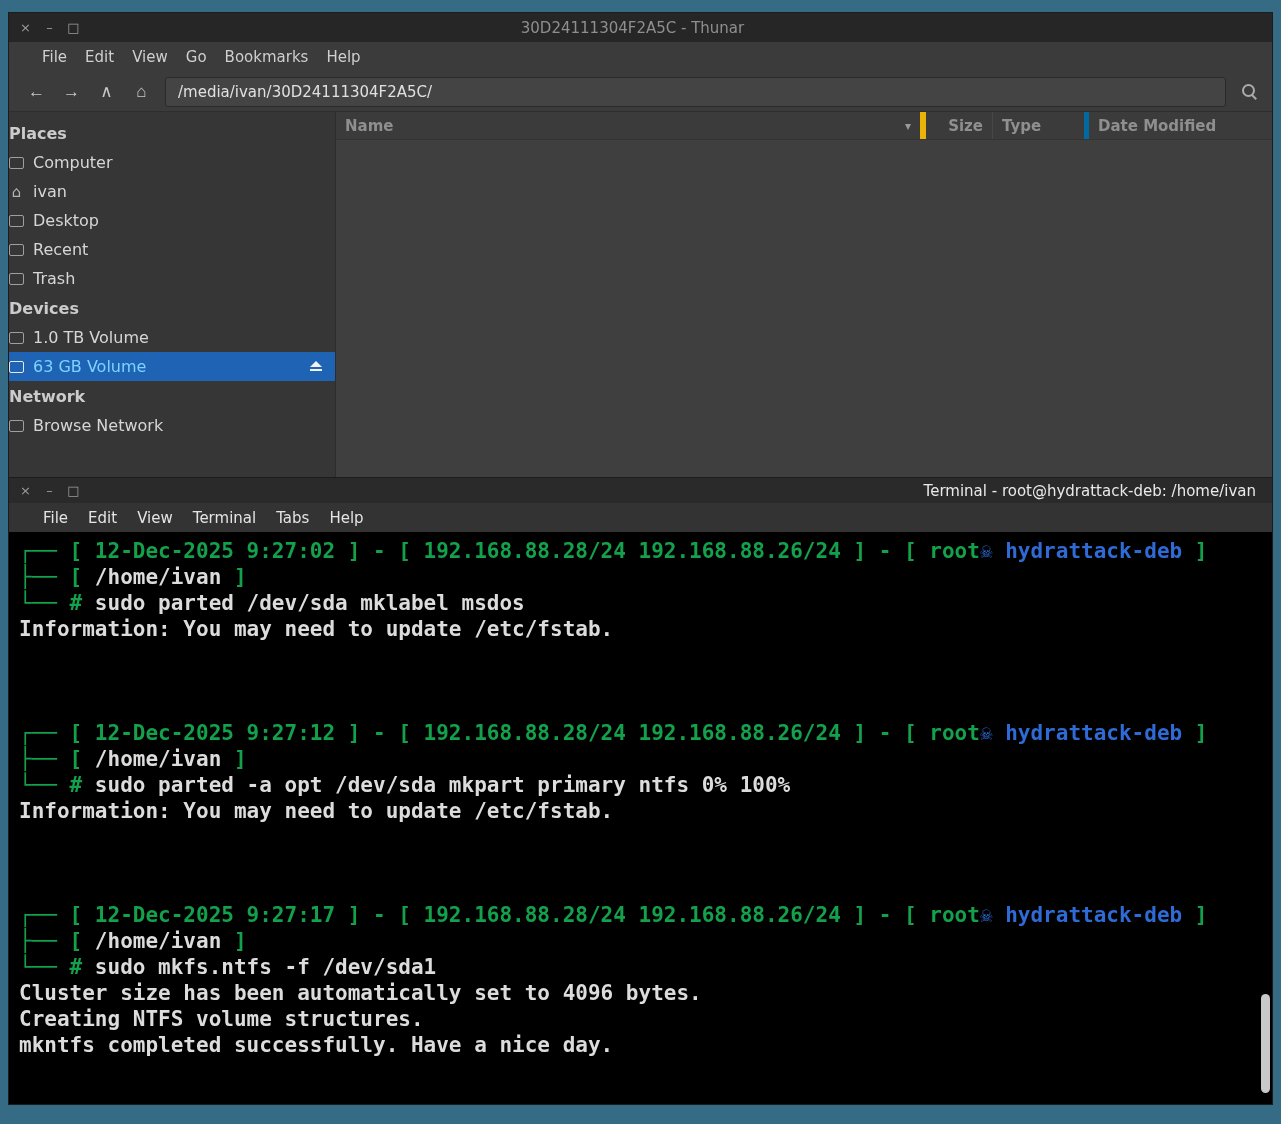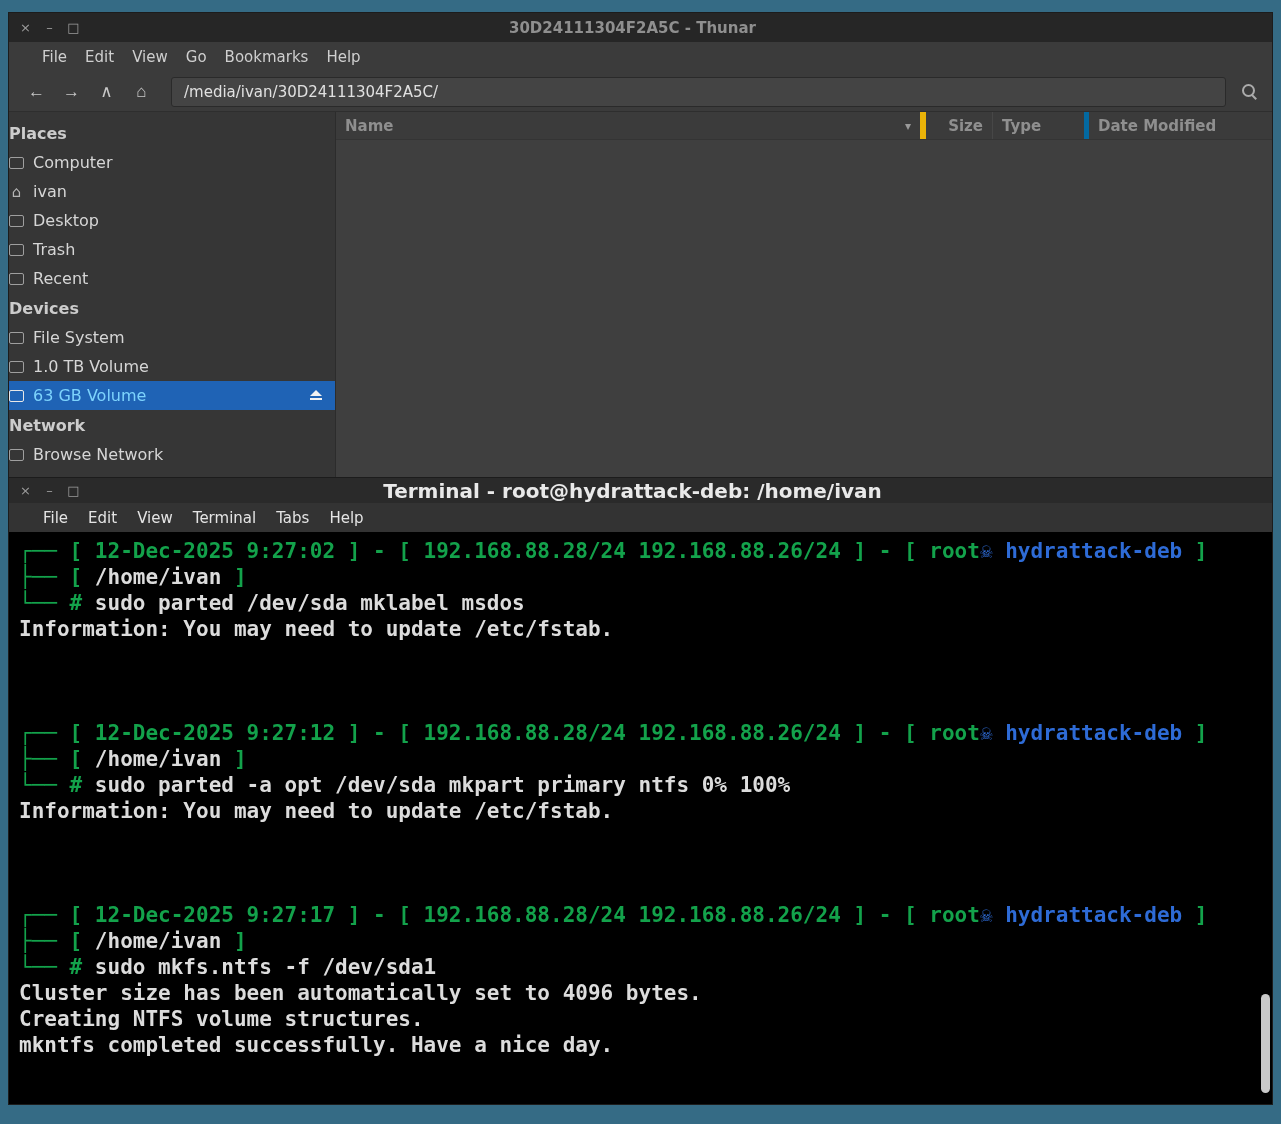--- a/index.html
+++ b/index.html
@@ -11,28 +11,28 @@
     position: relative;
     overflow: hidden;
   }
   .window { position:absolute; border:1px solid #1c1c1c; display:flex; flex-direction:column; }
 
   
   #thunar { left:8px; top:12px; width:1265px; height:466px; background:#3b3b3b; }
   .titlebar { height:29px; background:#262626; display:flex; align-items:center; position:relative; flex:0 0 auto; }
   .winbtns { display:flex; gap:11px; padding-left:10px; z-index:2; }
   .winbtn { color:#9c9c9c; font-size:13px; width:13px; text-align:center; line-height:13px; cursor:default; }
-  .title { position:absolute; left:0; right:16px; text-align:center; font-weight:bold; font-size:15px; color:#8f8f8f; }
+  .title { position:absolute; left:0; right:16px; text-align:center; font-weight:normal; font-size:15px; color:#8f8f8f; }
   .menubar { display:flex; align-items:center; padding-left:24px; flex:0 0 auto; }
   #thunar .menubar { height:30px; background:#3b3b3b; }
   .menu-item { padding:4px 9px; color:#cfcfcf; font-size:15px; cursor:default; }
 
   .toolbar { height:40px; display:flex; align-items:center; padding:0 10px; background:#3b3b3b; border-bottom:1px solid #2e2e2e; flex:0 0 auto; }
   .navbtn { width:35px; height:30px; background:transparent; border:none; color:#c8c8c8; font-size:17px; line-height:28px; cursor:default; }
-  .pathbar { flex:1; height:30px; margin:0 10px 0 12px; background:#444444; border:1px solid #2a2a2a; border-radius:3px; display:flex; align-items:center; padding-left:12px; }
+  .pathbar { flex:1; height:30px; margin:0 10px 0 6px; background:#444444; border:1px solid #2a2a2a; border-radius:3px; display:flex; align-items:center; padding-left:12px; }
   .pathbar span { color:#e0e0e0; font-size:15px; }
   .searchwrap { width:26px; height:26px; display:flex; align-items:center; justify-content:center; }
   .search-icon { position:relative; width:15px; height:15px; display:inline-block; }
   .search-icon::before { content:""; position:absolute; left:0; top:0; width:9px; height:9px; border:2px solid #ababab; border-radius:50%; }
   .search-icon::after { content:""; position:absolute; left:10px; top:10px; width:6px; height:2px; background:#ababab; transform:rotate(45deg); transform-origin:left center; }
 
   .content { flex:1; display:flex; min-height:0; }
   .sidebar { width:327px; background:#363636; border-right:1px solid #2c2c2c; padding-top:6px; overflow:hidden; }
   .sb-header { height:30px; display:flex; align-items:center; font-weight:bold; font-size:16px; color:#cccccc; }
   .sb-item { height:29px; display:flex; align-items:center; padding-right:12px; font-size:16px; color:#d6d6d6; cursor:default; }
@@ -51,21 +51,21 @@
   .col-name { flex:1; justify-content:space-between; }
   .col-size { width:72px; justify-content:flex-end; border-left:6px solid #eab308; }
   .col-type { width:92px; border-left:1px solid #474747; }
   .col-date { width:188px; border-left:5px solid #0369a1; }
   .sort-arrow { font-size:12px; color:#9a9a9a; font-weight:normal; }
   .filelist { flex:1; }
 
   
   #terminal { left:8px; top:477px; width:1265px; height:628px; background:#000; }
   #terminal .titlebar { height:25px; background:#2a2a2a; }
-  #terminal .title { color:#e9e9e9; font-size:20px; }
+  #terminal .title { color:#e9e9e9; font-size:15px;text-align:right; }
   #terminal .menubar { height:29px; background:#333333; }
   #terminal .menu-item { color:#e4e4e4; font-size:15px; padding:4px 10px; }
   .termbody { position:relative; flex:1; background:var(--t-bg, #000); overflow:hidden; }
   .termtext { padding:6px 24px 6px 10px; font-family:"DejaVu Sans Mono", "Liberation Mono", monospace; font-size:21px; }
   .tline { height:26px; line-height:26px; white-space:pre; font-weight:bold; color:var(--t-white, #dcdcdc); }
   .tline .g { color:var(--t-green, #13a24b); }
   .tline .bl { color:var(--t-blue, #2e6bd6); }
   .tline .w { color:var(--t-white, #dcdcdc); }
   .tline .cmd { color:var(--t-white, #dcdcdc); }
   .tline.out { color:var(--t-white, #dcdcdc); }
@@ -114,31 +114,27 @@
         <div class="sb-item">
           <span class="sb-icon has-glyph">⌂</span>
           <span class="sb-label">ivan</span>
         </div>
         <div class="sb-item">
           <span class="sb-icon"></span>
           <span class="sb-label">Desktop</span>
         </div>
         <div class="sb-item">
           <span class="sb-icon"></span>
+          <span class="sb-label">Recent</span>
+        </div>
+        <div class="sb-item">
+          <span class="sb-icon"></span>
           <span class="sb-label">Trash</span>
         </div>
-        <div class="sb-item">
-          <span class="sb-icon"></span>
-          <span class="sb-label">Recent</span>
-        </div>
         <div class="sb-header">Devices</div>
-        <div class="sb-item">
-          <span class="sb-icon"></span>
-          <span class="sb-label">File System</span>
-        </div>
         <div class="sb-item">
           <span class="sb-icon"></span>
           <span class="sb-label">1.0 TB Volume</span>
         </div>
         <div class="sb-item selected">
           <span class="sb-icon"></span>
           <span class="sb-label">63 GB Volume</span>
           <span class="eject-icon"></span>
         </div>
         <div class="sb-header">Network</div>

